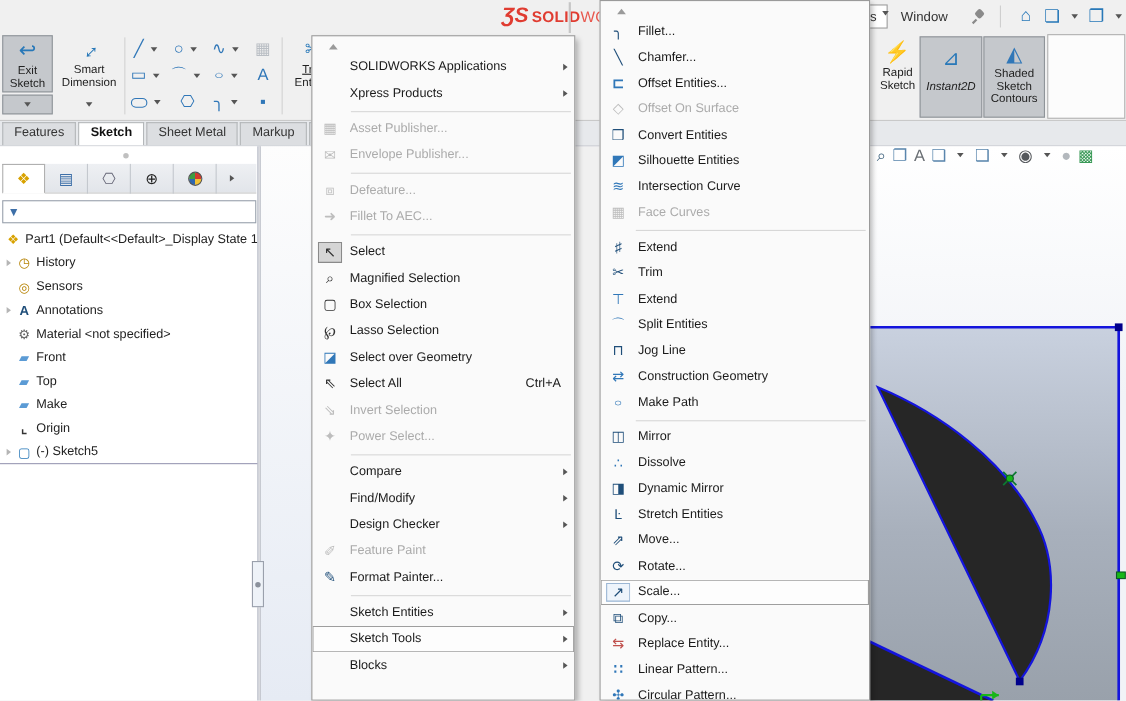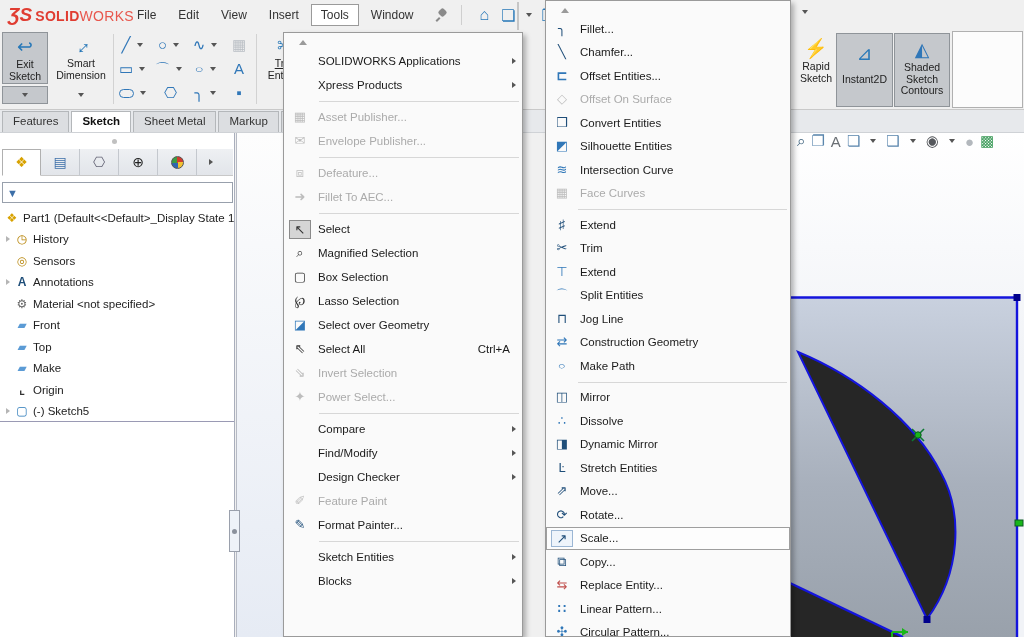--- a/index.html
+++ b/index.html
@@ -1,20 +1,20 @@
 <!DOCTYPE html>
 <html><head>
 <meta charset="utf-8">
 <style>
   * { margin:0; padding:0; box-sizing:border-box; }
   html,body { width:1024px; height:637px; overflow:hidden; }
   body { font-family:"Liberation Sans", sans-serif; background:#f0f0f0; position:relative; font-size:12px; color:#222; }
 
   
-  .menubar { position:absolute; left:0; top:0; width:1024px; height:30px; background:#f0f0f0; display:flex; align-items:center; }
+  .menubar { position:absolute; left:0; top:0; width:1024px; height:30px; background:#f0f0f0; display:flex; align-items:center;justify-content:flex-end; }
   .logo { display:flex; align-items:baseline; margin-left:8px; width:118px; }
   .logo .l3ds { font-style:italic; font-weight:bold; font-size:19px; color:#e03c31; margin-right:3px; }
   .logo .lbold { font-weight:bold; font-size:14px; color:#e03c31; letter-spacing:.3px; }
   .logo .llight { font-weight:normal; font-size:14px; color:#e8574d; letter-spacing:.3px; }
   .mitem { padding:4px 10px; margin:0 1px; color:#333; cursor:default; }
   .mitem.open { background:#fff; border:1px solid #9a9a9a; padding:3px 9px; }
   .pin-icon { width:14px; height:14px; margin-left:10px; position:relative; }
   .pin-icon::before { content:""; position:absolute; left:4px; top:1px; width:7px; height:7px; background:#8a8a8a; border-radius:2px; transform:rotate(45deg); }
   .pin-icon::after { content:""; position:absolute; left:2px; top:9px; width:2px; height:5px; background:#8a8a8a; transform:rotate(45deg); }
   .qsep { width:1px; height:20px; background:#cfcfcf; margin:0 12px; }
@@ -206,21 +206,21 @@
     <span class="bl">Entities</span>
   </div>
 
   <div class="bigbtn" style="left:797px; top:3px; width:38px; height:72px; justify-content:flex-start; padding-top:4px;">
     <span class="bico" style="color:#e0a326;">⚡</span>
     <span class="bl">Rapid</span>
     <span class="bl">Sketch</span>
   </div>
   <div class="bigbtn pressed" style="left:836px; top:3px; width:57px; height:74px; justify-content:flex-start; padding-top:8px;">
     <span class="bico">⊿</span>
-    <span class="bl" style="margin-top:8px;">Instant2D</span>
+    <span class="bl" style="margin-top:8px;font-style:italic;">Instant2D</span>
   </div>
   <div class="bigbtn pressed" style="left:894px; top:3px; width:56px; height:74px; justify-content:flex-start; padding-top:4px;">
     <span class="bico" style="color:#3077b8;">◭</span>
     <span class="bl">Shaded</span>
     <span class="bl">Sketch</span>
     <span class="bl">Contours</span>
   </div>
   <div class="emptypanel"></div>
 </div>
 
@@ -456,20 +456,25 @@
   <div class="mi">
       <span class="ic c-navy">✎</span>
       <span class="lbl">Format Painter...</span>
     </div>
   <div class="msep"></div>
   <div class="mi">
       <span class="ic"></span>
       <span class="lbl">Sketch Entities</span>
       <i class="tri-r"></i>
     </div>
+  <div class="mi hl">
+      <span class="ic"></span>
+      <span class="lbl">Sketch Tools</span>
+      <i class="tri-r"></i>
+    </div>
   <div class="mi">
       <span class="ic"></span>
       <span class="lbl">Blocks</span>
       <i class="tri-r"></i>
     </div>
 </div>
 
 <div class="menu subm">
   <div class="mscroll">
       <i class="tri-u"></i>

